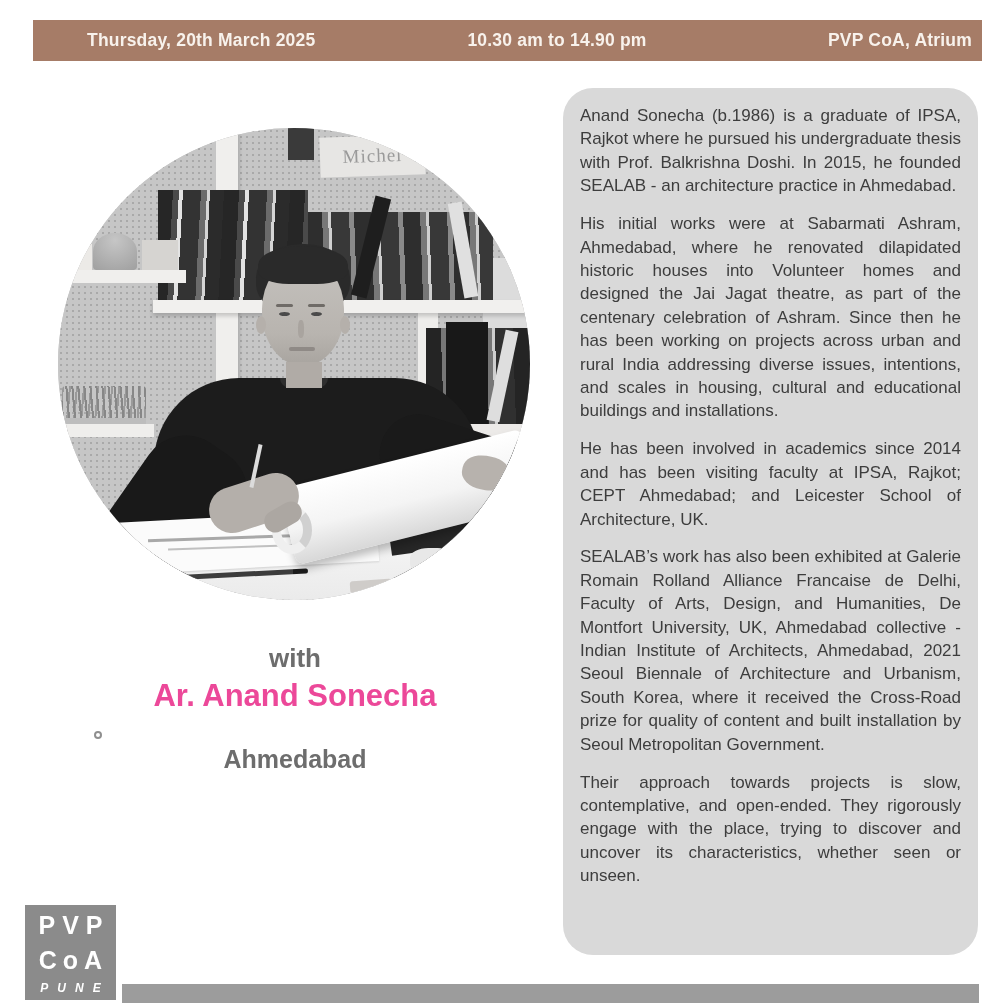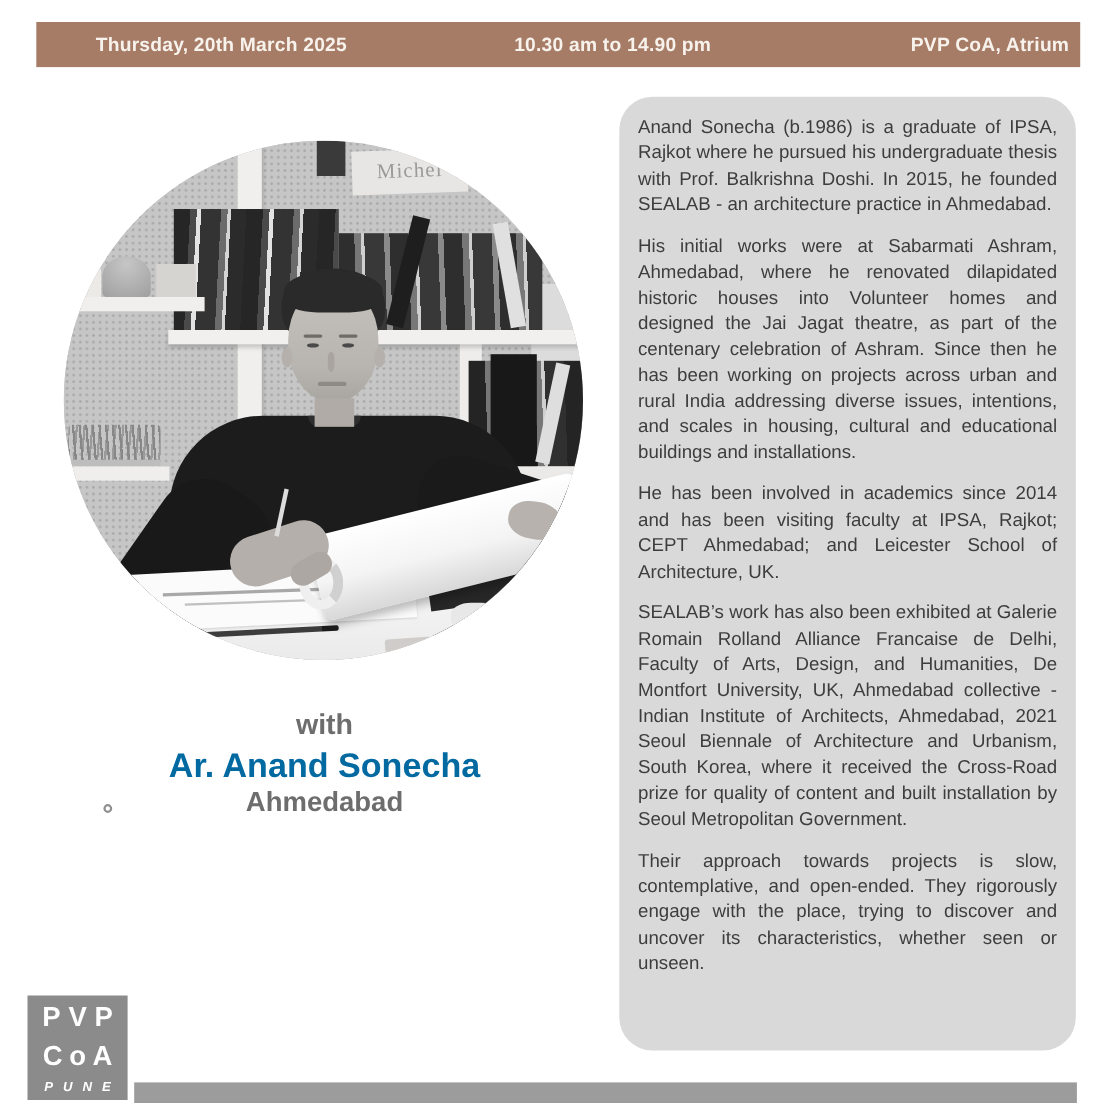--- a/index.html
+++ b/index.html
@@ -65,22 +65,22 @@
   .ph-roll-curl { left:214px; top:378px; width:40px; height:48px; border:9px solid #efefef; border-right-color:#d0d0d0; border-radius:50%; background:transparent; }
   .ph-fistR { left:404px; top:328px; width:48px; height:34px; background:#b7b2ad; border-radius:45%; transform:rotate(10deg); }
   .ph-handL { left:150px; top:352px; width:92px; height:46px; background:#b4afaa; border-radius:24px; transform:rotate(-18deg); }
   .ph-fingers { left:205px; top:378px; width:40px; height:22px; background:#aca7a2; border-radius:12px; transform:rotate(-30deg); }
   .ph-pencil-hand { left:196px; top:316px; width:4px; height:44px; background:#dcdcdc; transform:rotate(12deg); }
 
   
   .title-block { position:absolute; left:35px; top:642px; width:520px; text-align:center; color:#6d6d6d; font-weight:700; }
   .t-line1 { font-size:27px; line-height:32px; }
   .t-line2 { font-size:26px; line-height:32px; }
-  .t-name  { font-size:31px; line-height:37px; margin-top:3px; color:#0369a1; }
-  .t-city  { font-size:25px; line-height:31px; }
+  .t-name  { font-size:31px; line-height:37px; margin-top:3px; color:#ec4899; }
+  .t-city  { font-size:25px; line-height:31px;margin-top:30px; }
   .ring { position:absolute; left:94px; top:731px; width:8px; height:8px; border:2px solid #8f8f8f; border-radius:50%; }
 
   
   .panel { position:absolute; left:563px; top:88px; width:415px; height:867px; background:#d9d9d9; border-radius:30px; padding:16px 17px; overflow:hidden; }
   .panel p { font-size:17px; line-height:23.4px; text-align:justify; color:#3d3d3d; margin:0 0 14.5px; }
   .panel p:last-child { margin-bottom:0; }
 
   
   .logo { position:absolute; left:25px; top:905px; width:91px; height:95px; background:#8b8b8b; color:#ffffff; font-weight:700; display:flex; flex-direction:column; justify-content:space-between; padding:6px 4px 5px; text-align:center; }
   .lg-1 { font-size:25px; letter-spacing:7px; text-indent:7px; }

